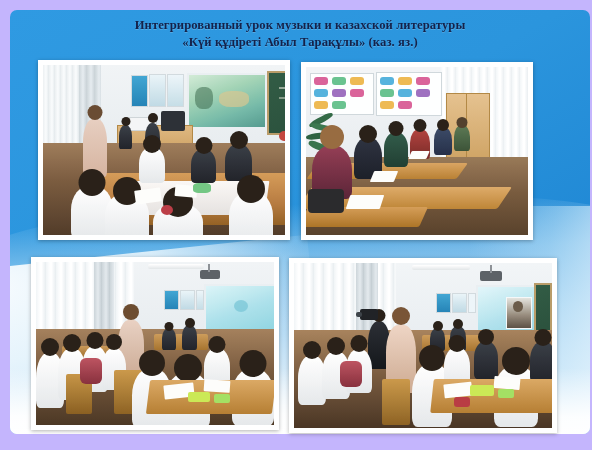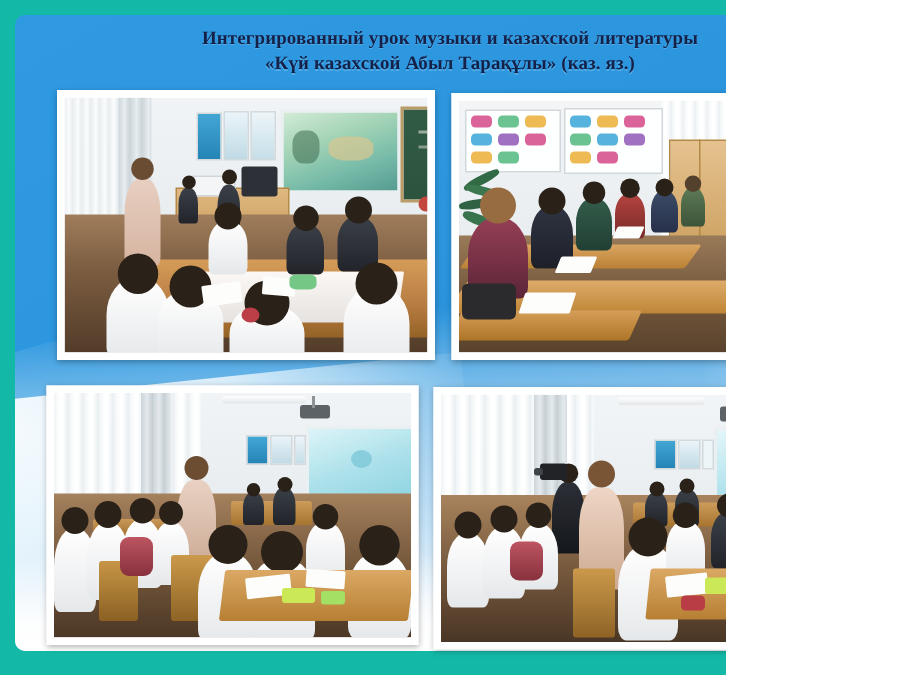--- a/index.html
+++ b/index.html
@@ -2,24 +2,24 @@
 <html><head>
 <meta charset="utf-8">
 <style>
   html, body {
     margin: 0;
     padding: 0;
     background: #ffffff;
   }
   #slide-root {
     position: relative;
-    width: 484px;
+    width: 592px;
     height: 450px;
     overflow: hidden;
-    background: #14b8a6;
+    background: #c4b5fd;
     font-family: "Liberation Serif", "DejaVu Serif", serif;
   }
 
   
   .slide-bg {
     position: absolute;
     left: 10px;
     top: 10px;
     width: 580px;
     height: 424px;
@@ -138,21 +138,21 @@
 
   <div class="slide-bg">
     <div class="swoosh-a"></div>
     <div class="swoosh-b"></div>
     <div class="swoosh-c"></div>
     <div class="swoosh-d"></div>
   </div>
 
   <div class="title-block">
     <span class="title-line">Интегрированный урок музыки и казахской литературы</span>
-    <span class="title-line">«Күй казахской Абыл Тарақұлы» (каз. яз.)</span>
+    <span class="title-line">«Күй құдіреті Абыл Тарақұлы» (каз. яз.)</span>
   </div>
 
   <div class="photo ph-tl" title="Ученицы в белых блузках работают за составленными вместе партами; учитель стоит у доски, на экране слайд, рядом зелёная классная доска">
     <div class="scene">
       <div class="wall" style="background:linear-gradient(180deg,#eef2f4 0%,#e3e9ec 60%,#d8dfe3 100%)"></div>
 
       <div class="window" style="left:0;top:0;width:58px;height:108px;"></div>
       <div class="curtain" style="left:0;top:0;width:58px;height:104px;"></div>
       <div class="curtain" style="left:36px;top:0;width:22px;height:104px;background:repeating-linear-gradient(90deg,#c9d3d7 0px,#e3eaee 4px,#c3cdd2 8px);"></div>
 

